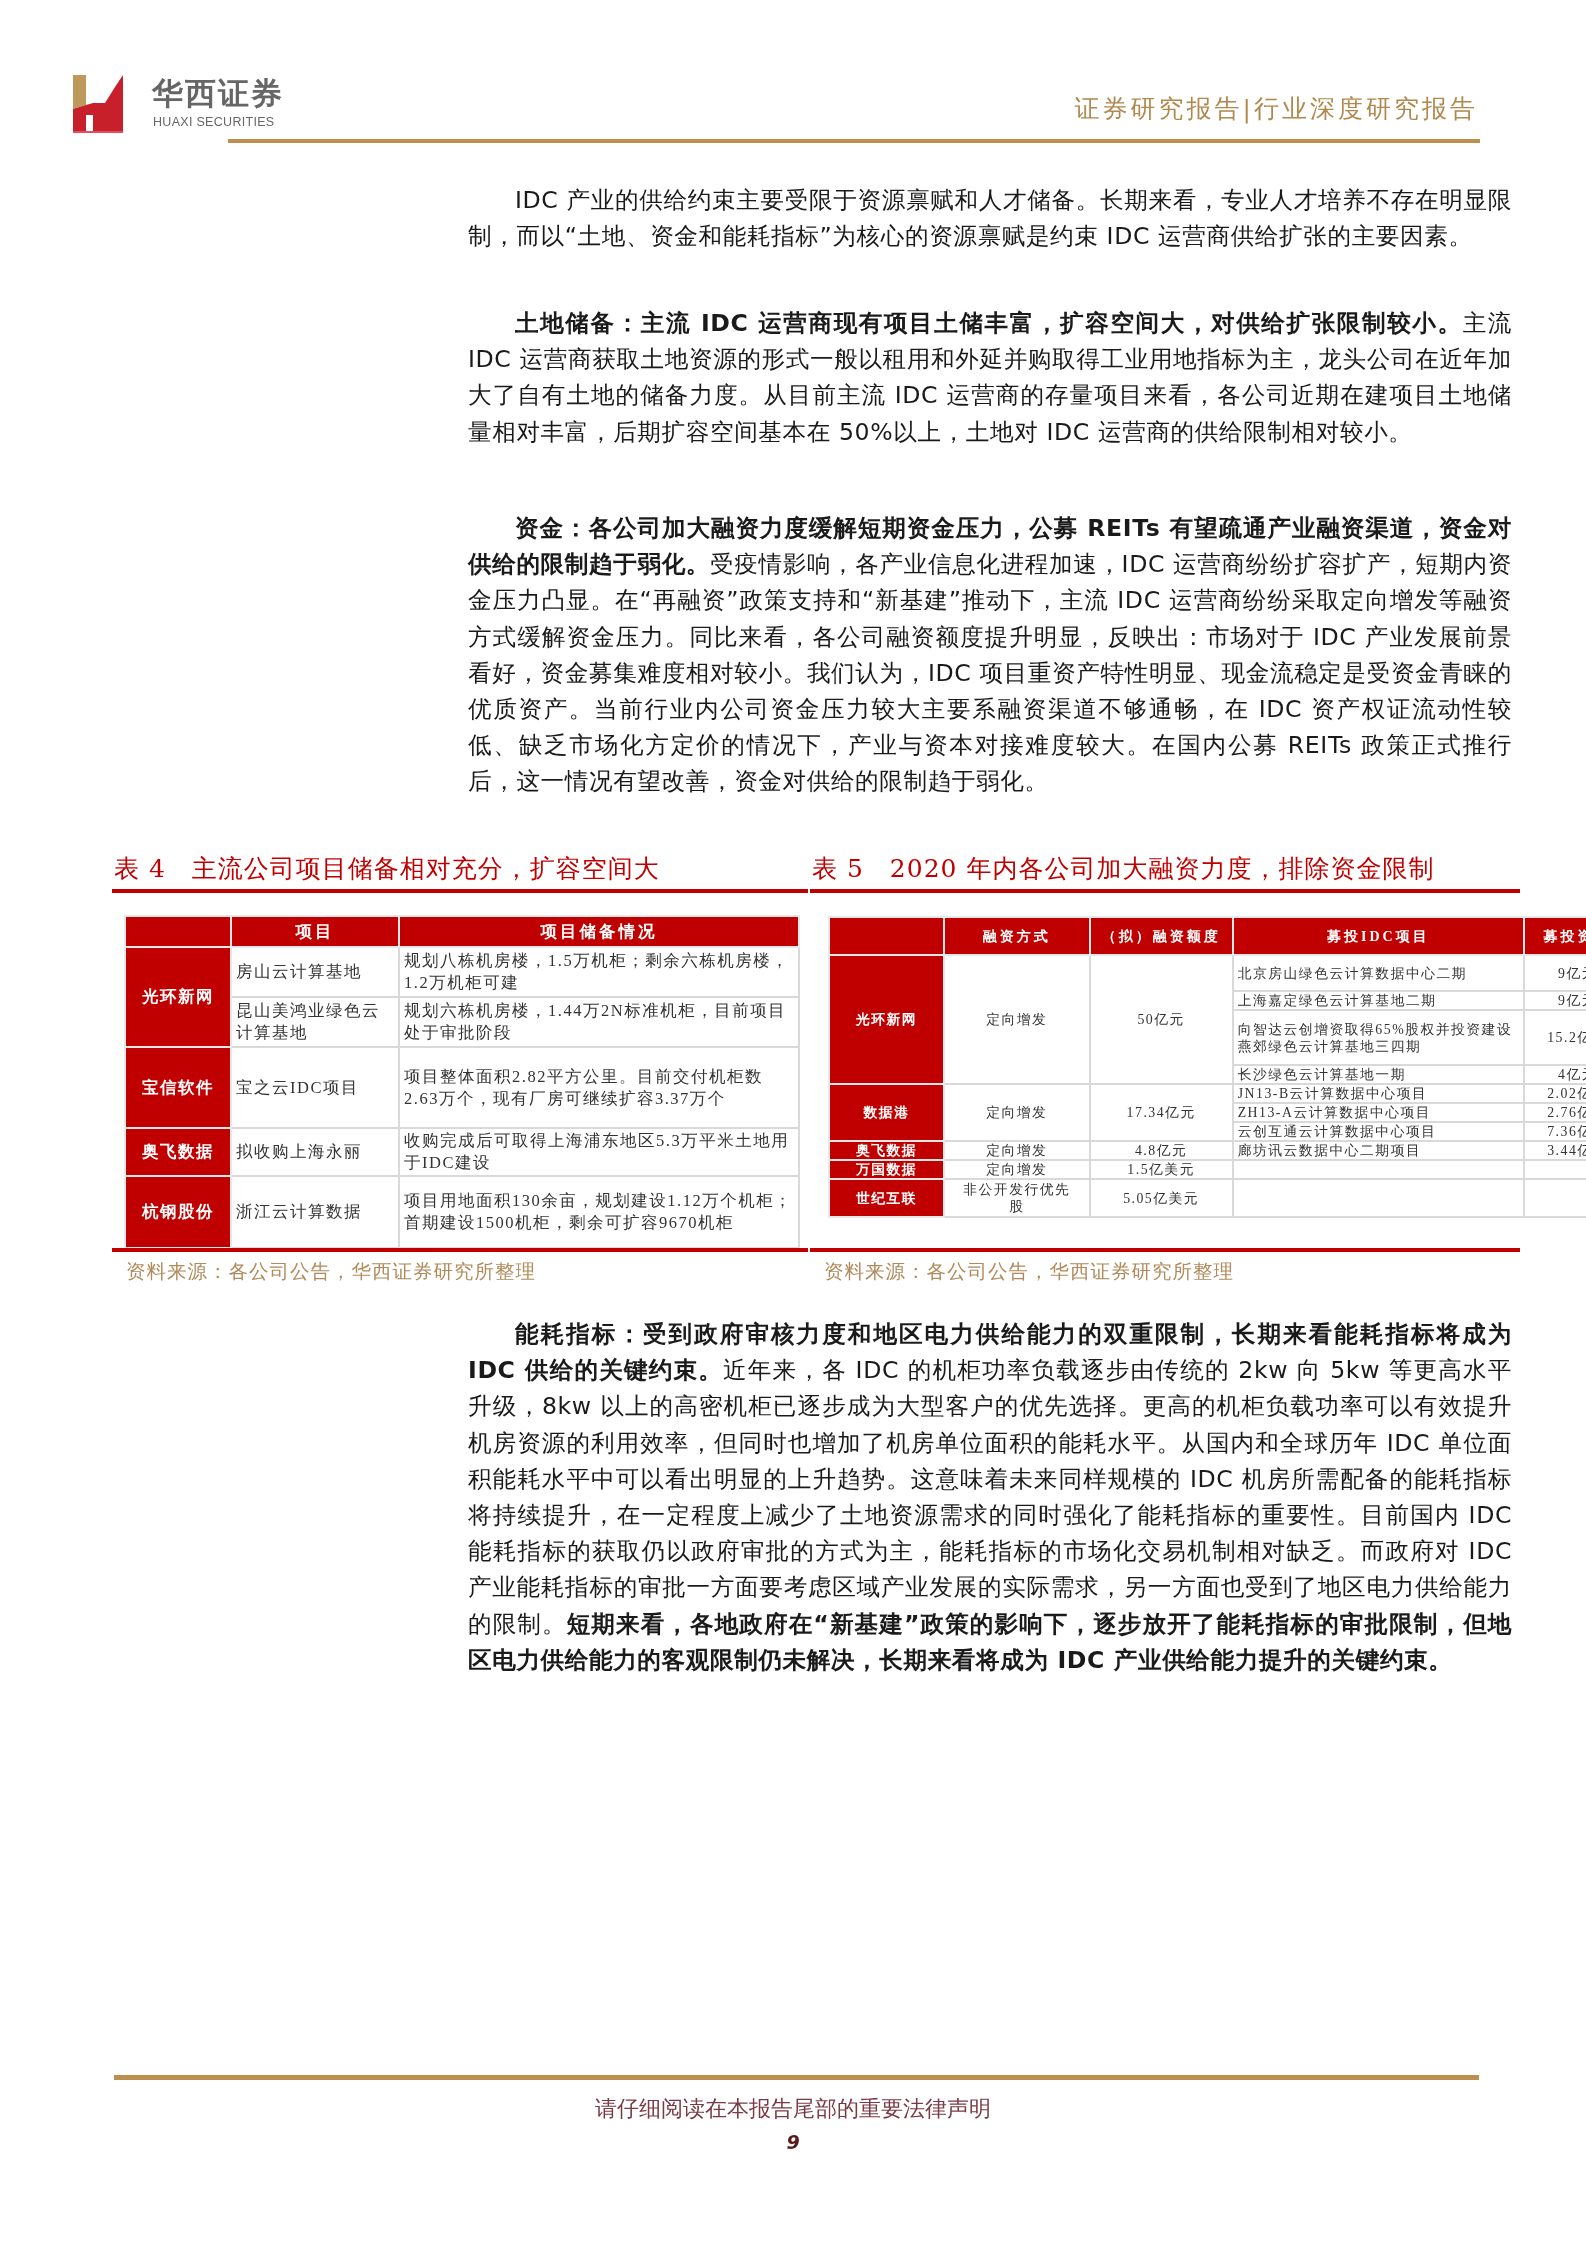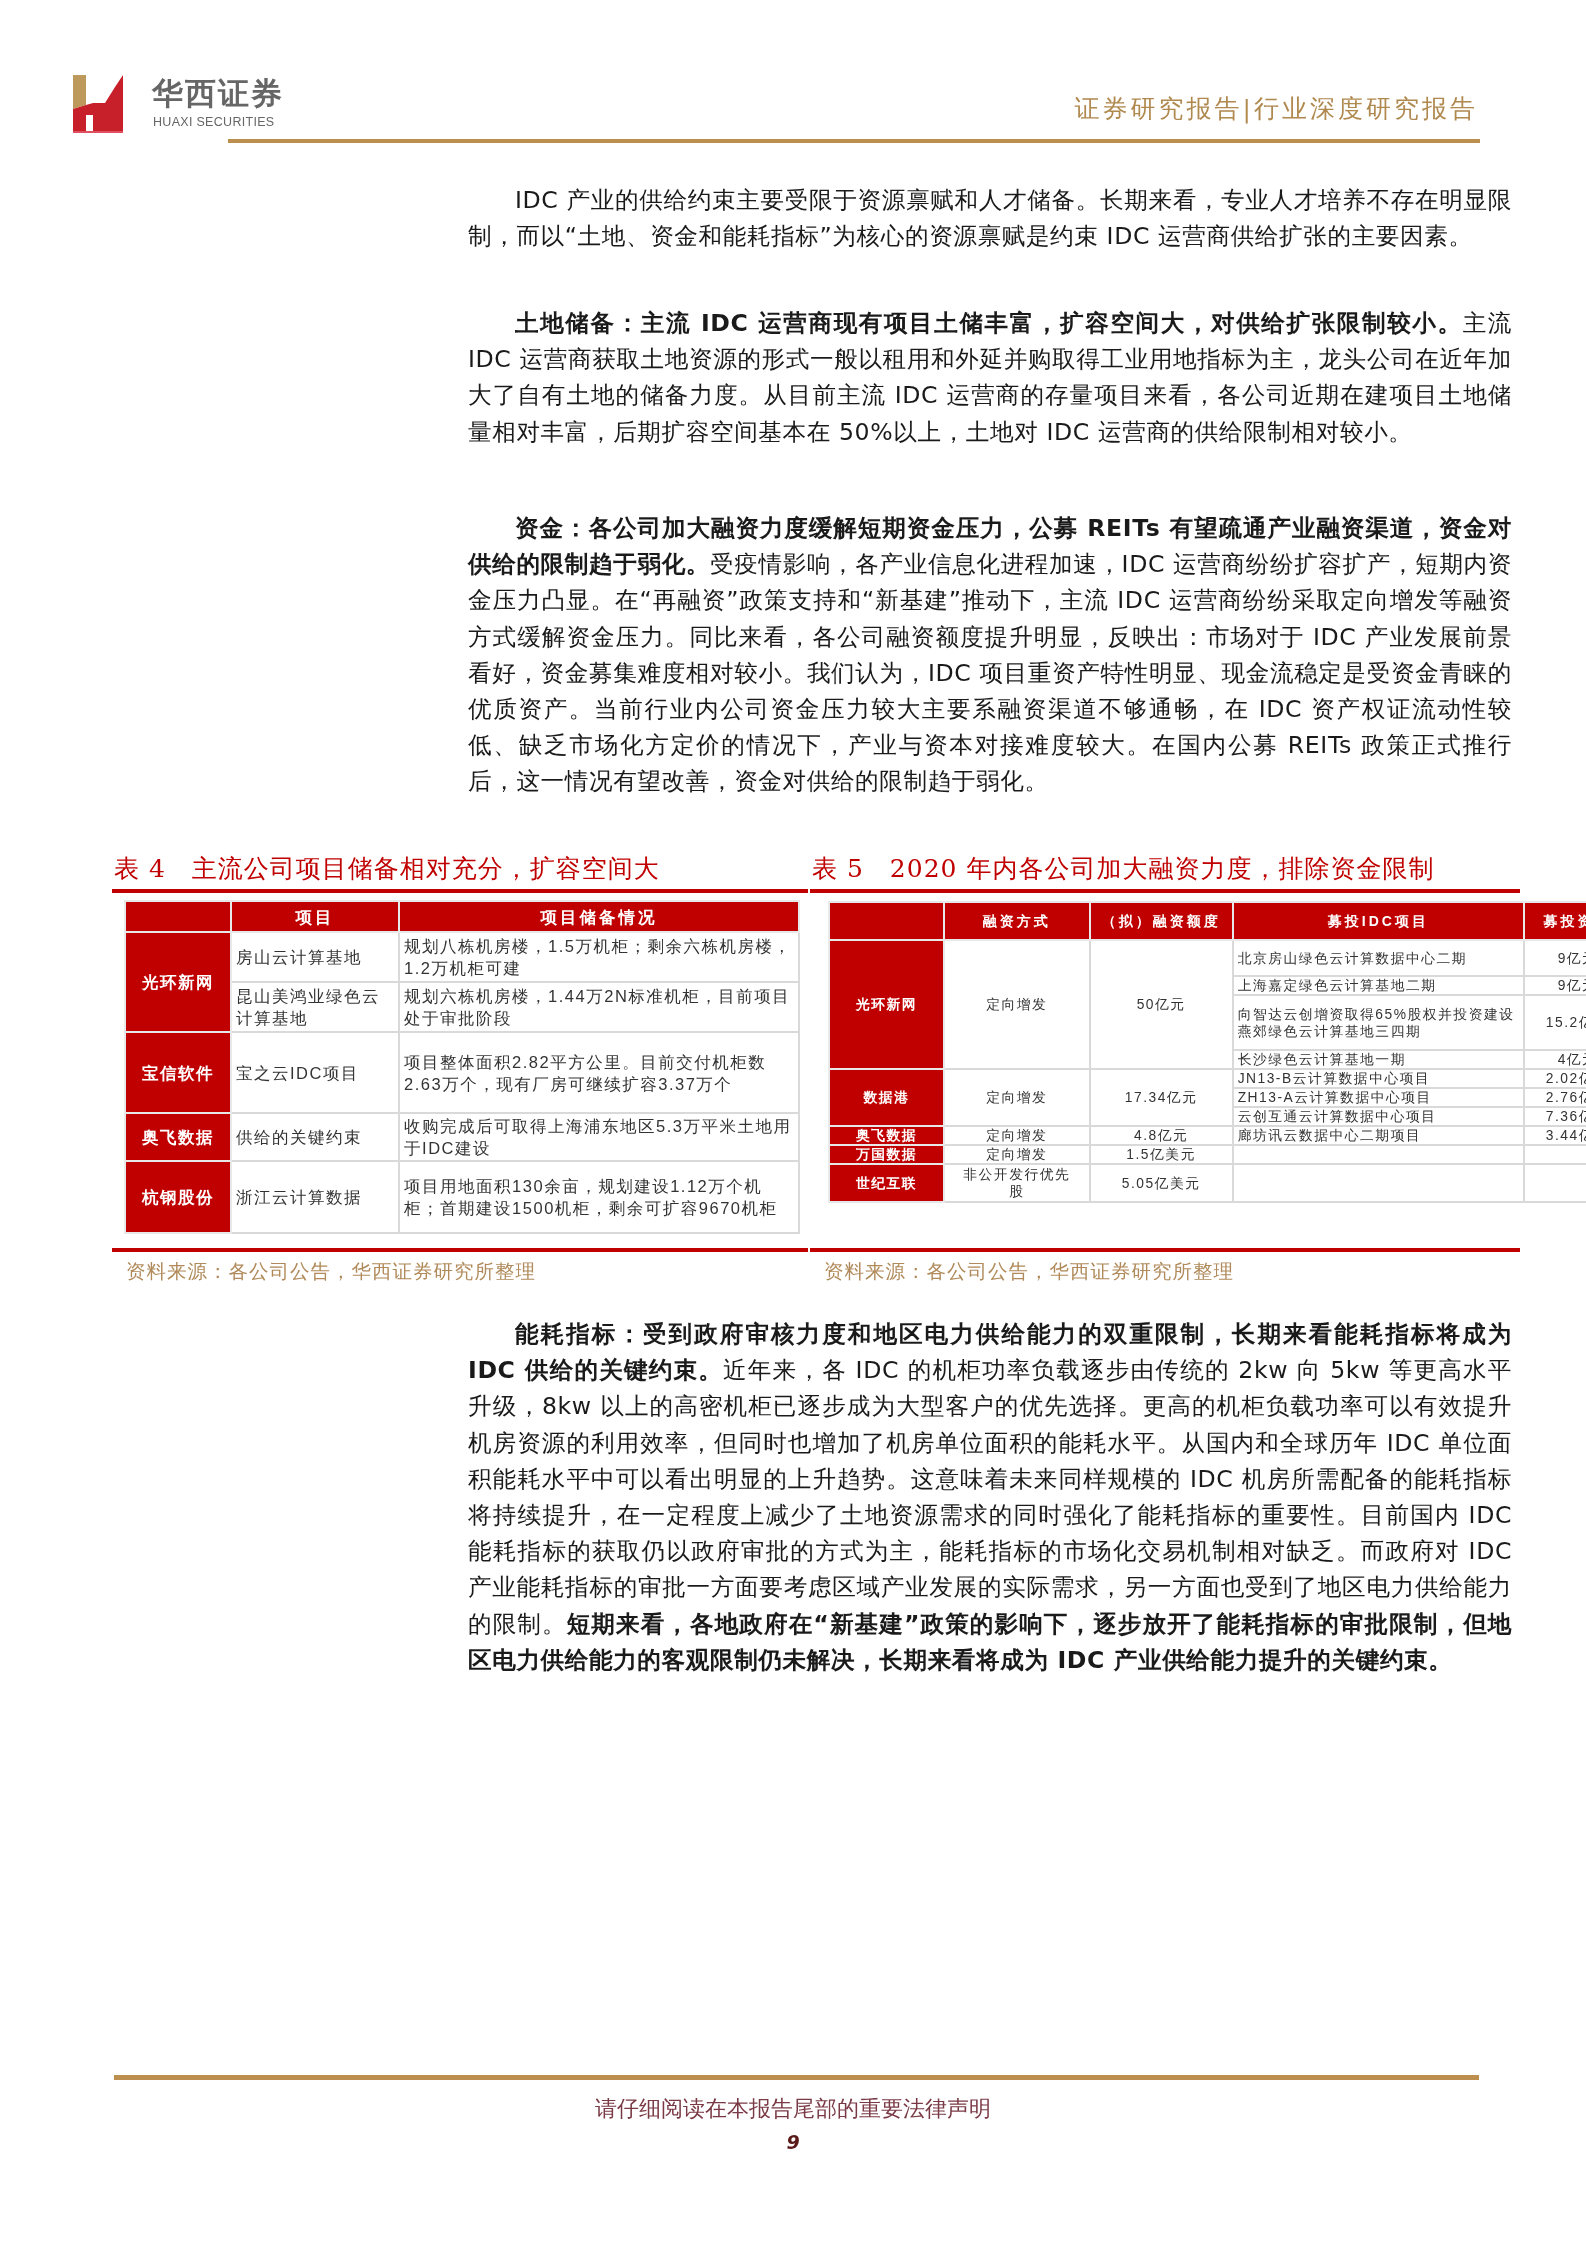--- a/index.html
+++ b/index.html
@@ -17,21 +17,21 @@
   .para { position:absolute; left:468px; width:1044px; font-size:23.6px; line-height:36.2px;
           text-align:justify; text-indent:47px; font-family:"DejaVu Sans","Liberation Sans",sans-serif; color:#1a1a1a; letter-spacing:0.6px; }
   .para b { font-weight:bold;margin-top:32px; }
 
   
   .tcaption { position:absolute; font-size:25px; color:#c00000; font-family:"DejaVu Serif",serif; letter-spacing:1px; white-space:nowrap; }
   .tcaption-line { position:absolute; height:4px; background:#c00000; }
   .tsource { position:absolute; font-size:19.5px; color:#b08a5a; font-family:"DejaVu Serif",serif; letter-spacing:1px; white-space:nowrap;margin-left:12px; }
   .tsrc-line { position:absolute; height:4px; background:#c00000; }
 
-  table.dt { position:absolute; border-collapse:collapse; table-layout:fixed; font-family:Liberation Sans, sans-serif; }
+  table.dt { position:absolute; border-collapse:collapse; table-layout:fixed; font-family:Liberation Serif, serif;margin-top:15px; }
   table.dt td, table.dt th { border:2px solid #d9d9d9; padding:0 4px; vertical-align:middle; color:#333; }
   table.dt th { background:#c00000; color:#ffffff; font-weight:bold; border-color:#e8e8e8; letter-spacing:3px; }
   table.dt td.co { background:#c00000; color:#ffffff; font-weight:bold; text-align:center; border-color:#e8e8e8; letter-spacing:3px; white-space:nowrap; }
   #t4 { left:124px; top:900px; width:676px; font-size:16.5px; line-height:22px; letter-spacing:1.5px; }
   #t4 td { letter-spacing:1.5px; }
   #t5 { left:828px; top:901px; width:804px; font-size:13.8px; line-height:17px; }
   #t5 td { letter-spacing:1.5px; }
   #t5 td.c { text-align:center; }
   #t5 th { font-size:14px; line-height:17px; }
 
@@ -93,21 +93,21 @@
       <td>昆山美鸿业绿色云计算基地</td>
       <td>规划六栋机房楼，1.44万2N标准机柜，目前项目处于审批阶段</td>
     </tr>
     <tr style="height:81px">
       <td class="co">宝信软件</td>
       <td>宝之云IDC项目</td>
       <td>项目整体面积2.82平方公里。目前交付机柜数2.63万个，现有厂房可继续扩容3.37万个</td>
     </tr>
     <tr style="height:48px">
       <td class="co">奥飞数据</td>
-      <td>供给的关键约束</td>
+      <td>拟收购上海永丽</td>
       <td>收购完成后可取得上海浦东地区5.3万平米土地用于IDC建设</td>
     </tr>
     <tr style="height:72px">
       <td class="co">杭钢股份</td>
       <td style="white-space:nowrap;overflow:hidden">浙江云计算数据</td>
       <td>项目用地面积130余亩，规划建设1.12万个机柜；首期建设1500机柜，剩余可扩容9670机柜</td>
     </tr>
   </tbody>
     </table>
   <div class="tsrc-line" style="left:112px;top:1248px;width:696px;"></div>

